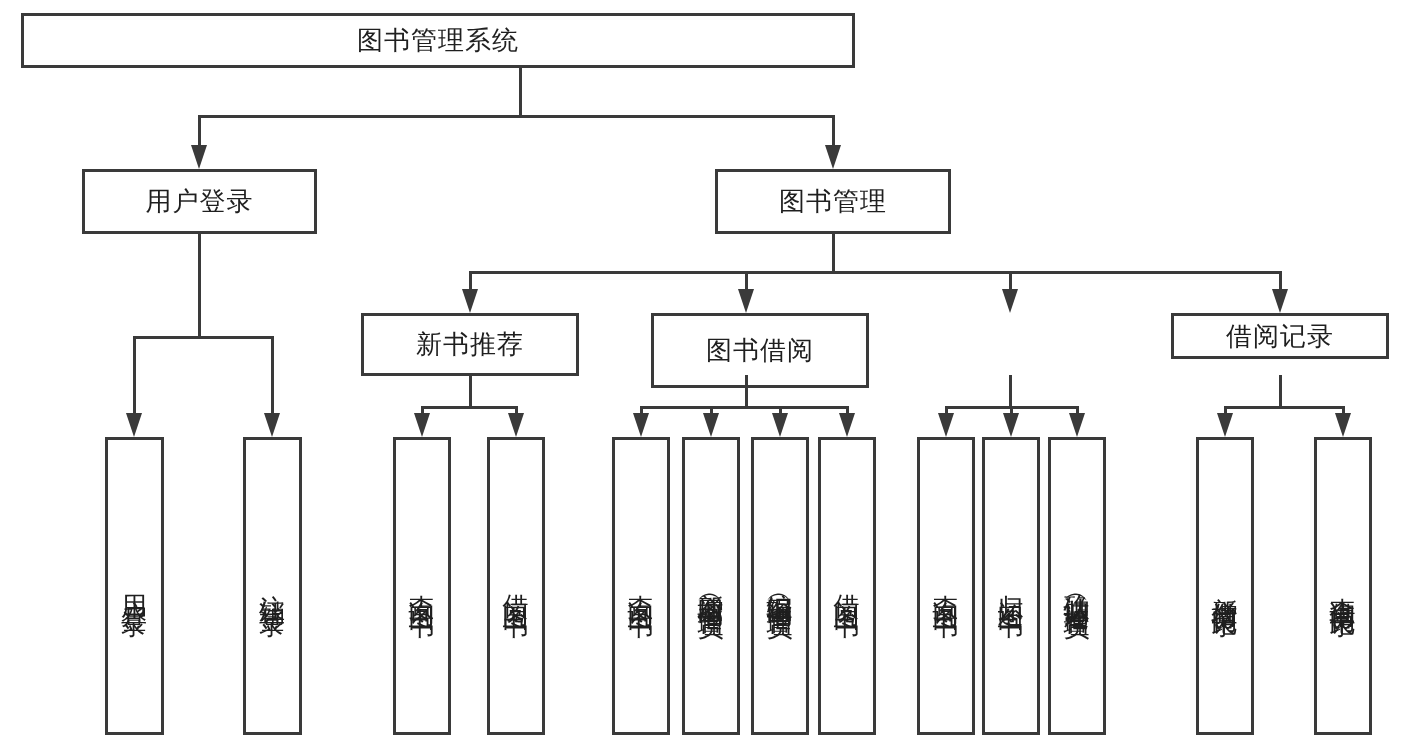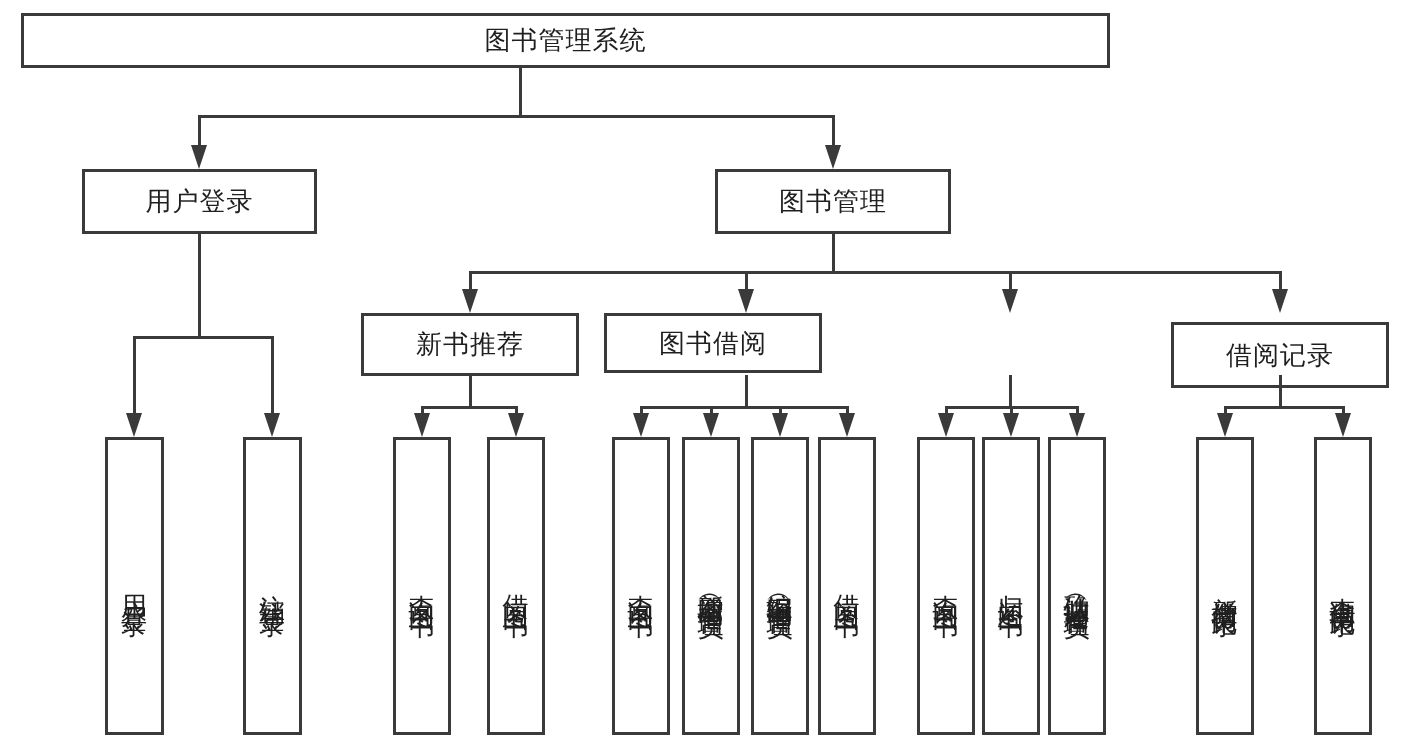--- a/index.html
+++ b/index.html
@@ -47,32 +47,32 @@
     letter-spacing:1px;
     z-index:5;
     white-space:nowrap;
   }
 </style>
 </head>
 <body>
 
 <div id="canvas">
 
-  <div class="box-h" style="left:21px;top:13px;width:1089px;height:55px;font-family:Liberation Mono, monospace;">图书管理系统</div>
+  <div class="box-h" style="left:21px;top:13px;width:834px;height:55px;font-family:Liberation Mono, monospace;">图书管理系统</div>
 
   <div class="box-h" style="left:82px;top:169px;width:235px;height:65px;">用户登录</div>
 
   <div class="box-h" style="left:715px;top:169px;width:236px;height:65px;">图书管理</div>
 
   <div class="box-h" style="left:361px;top:313px;width:218px;height:63px;">新书推荐</div>
 
-  <div class="box-h" style="left:604px;top:313px;width:218px;height:60px;">图书借阅</div>
+  <div class="box-h" style="left:651px;top:313px;width:218px;height:75px;">图书借阅</div>
 
 
-  <div class="box-h" style="left:1171px;top:322px;width:218px;height:66px;">借阅记录</div>
+  <div class="box-h" style="left:1171px;top:313px;width:218px;height:46px;">借阅记录</div>
 
   <div class="box-v" style="left:105px;top:437px;width:59px;height:298px;">用户登录</div>
 
   <div class="box-v" style="left:243px;top:437px;width:59px;height:298px;">注销登录</div>
 
   <div class="box-v" style="left:393px;top:437px;width:58px;height:298px;">查询图书</div>
 
   <div class="box-v" style="left:487px;top:437px;width:58px;height:298px;">借阅图书</div>
 
   <div class="box-v" style="left:612px;top:437px;width:58px;height:298px;">查询图书</div>

